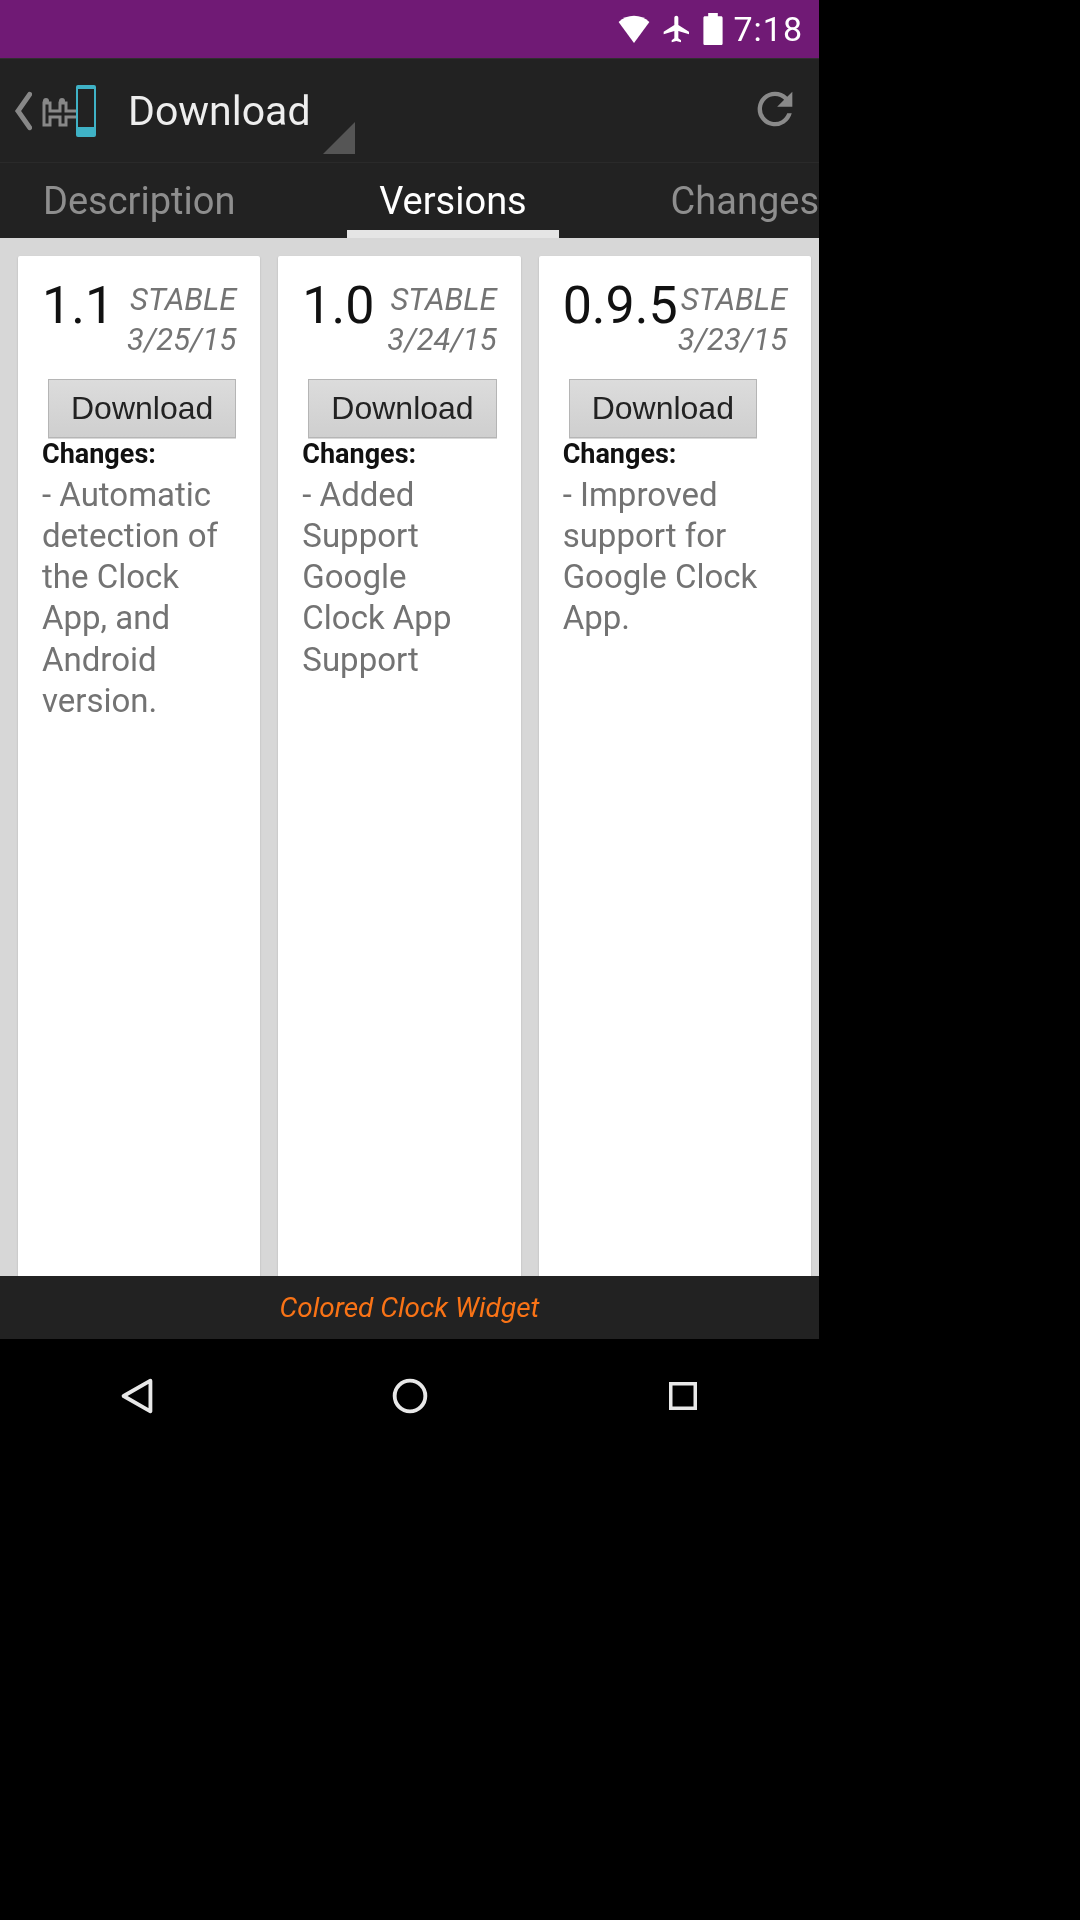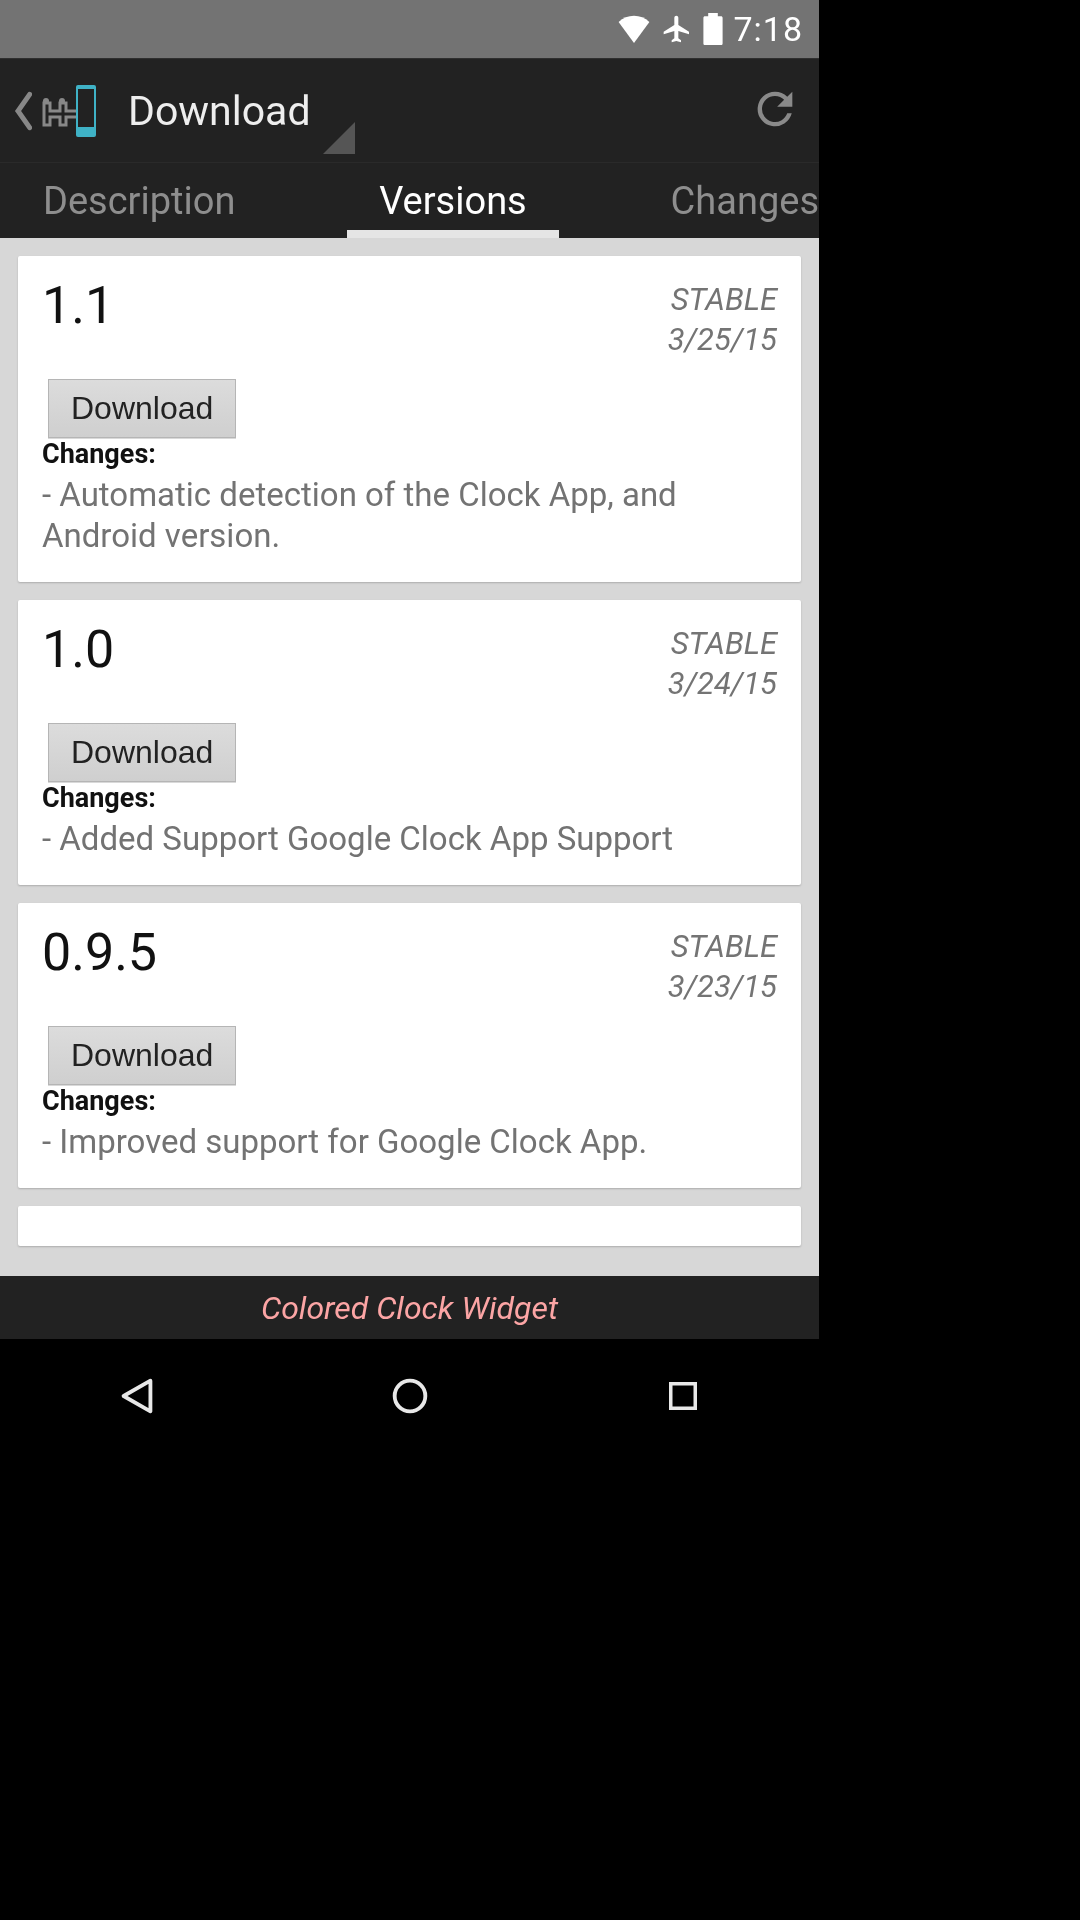--- a/index.html
+++ b/index.html
@@ -1,21 +1,21 @@
 <!DOCTYPE html>
 <html><head>
 <meta charset="utf-8">
 <style>
   * { margin: 0; padding: 0; box-sizing: border-box; }
   html, body { width: 819px; height: 1456px; font-family: Roboto, "Helvetica Neue", Arial, sans-serif; background: #000; overflow: hidden; }
 
   .screen { width: 819px; height: 1456px; background: #d7d7d7; display: flex; flex-direction: column; position: relative; }
 
   
-  .status-bar { height: 58px; background: #737373; display: flex; align-items: center; justify-content: flex-end; padding: 0 16px; gap: 10px; }
+  .status-bar { height: 58px; background: #701a75; display: flex; align-items: center; justify-content: flex-end; padding: 0 16px; gap: 10px; }
   .status-bar .clock { color: #fff; font-size: 34px; font-weight: 400; letter-spacing: 1px; }
   .status-icon { display: inline-flex; align-items: center; }
 
   
   .action-bar { height: 104px; background: #222222; display: flex; align-items: center; padding: 0 14px; position: relative; border-top: 1px solid #2f2f2f; }
   .back-area { display: flex; align-items: center; gap: 6px; height: 100%; }
   .back-chevron svg { display: block; }
   .app-icon { width: 64px; height: 64px; display: flex; align-items: center; justify-content: center; }
   .action-title { color: #eee; font-size: 41px; font-weight: 400; margin-left: 26px; }
   .spinner-tri { margin-left: 12px; align-self: flex-end; margin-bottom: 4px; }
@@ -24,34 +24,34 @@
   
   .tabs { height: 76px; background: #222222; display: flex; align-items: stretch; color: #ccc; font-size: 38px; border-top: 1px solid #2a2a2a; padding-left: 43px; }
   .tab { flex: 0 0 auto; display: flex; align-items: center; justify-content: center; padding: 0 20px; color: #777; position: relative; }
   .tab.left { flex: 0 0 auto; padding-left: 0; padding-right: 30px; }
   .tab.center { flex: 1; color: #fff; }
   .tab.right { flex: 0 0 auto; padding-left: 30px; padding-right: 0; color: #777; }
   .tab-indicator { position: absolute; bottom: 0; left: 50%; transform: translateX(-50%); width: 212px; height: 8px; background: #e5e5e5; }
   .tab.left span, .tab.right span { color: #8e8e8e; }
 
   
-  .content { flex: 1; background: #d7d7d7; overflow-y: hidden; padding: 18px; display: flex; flex-direction: column; gap: 18px; }
+  .content { flex: 1; background: #d7d7d7; overflow-y: hidden; padding: 18px; display: flex; gap: 18px; }
   .card { background: #fff; border-radius: 2px; padding: 24px 24px 26px 24px; box-shadow: 0 1px 2px rgba(0,0,0,0.2); }
   .card-top { display: flex; justify-content: space-between; align-items: flex-start; }
   .version { font-size: 52px; color: #111; font-weight: 400; line-height: 1; }
   .meta { text-align: right; color: #747474; font-style: italic; font-size: 31px; line-height: 1.3; }
   .dl-btn { margin-top: 18px; margin-left: 6px; background: #cecece; background: linear-gradient(#dcdcdc,#cfcfcf); border: 1px solid #b5b5b5; color: #222; font-size: 32px; padding: 10px 22px; display: inline-block; box-shadow: 0 1px 0 rgba(0,0,0,0.15); cursor: pointer; }
   .changes-label { font-size: 27px; font-weight: 700; color: #111; }
   .changes-text { font-size: 33px; color: #737373; line-height: 1.25; margin-top: 4px; }
 
   .card.peek { min-height: 40px; padding: 0; }
 
   
   .module-bar { position: absolute; left: 0; right: 0; bottom: 117px; height: 63px; background: #222222; display: flex; align-items: center; justify-content: center; }
-  .module-bar span { color: #fca5a5; font-style: italic; font-size: 32px; }
+  .module-bar span { color: #f97316; font-style: italic; font-size: 28px; }
 
   
   .nav-bar { position: absolute; left: 0; right: 0; bottom: 0; height: 117px; background: #000; display: flex; align-items: center; justify-content: space-around; }
   .nav-btn { width: 120px; height: 60px; display: flex; align-items: center; justify-content: center; }
 
 </style>
 </head>
 <body>
 
 <div class="screen">

